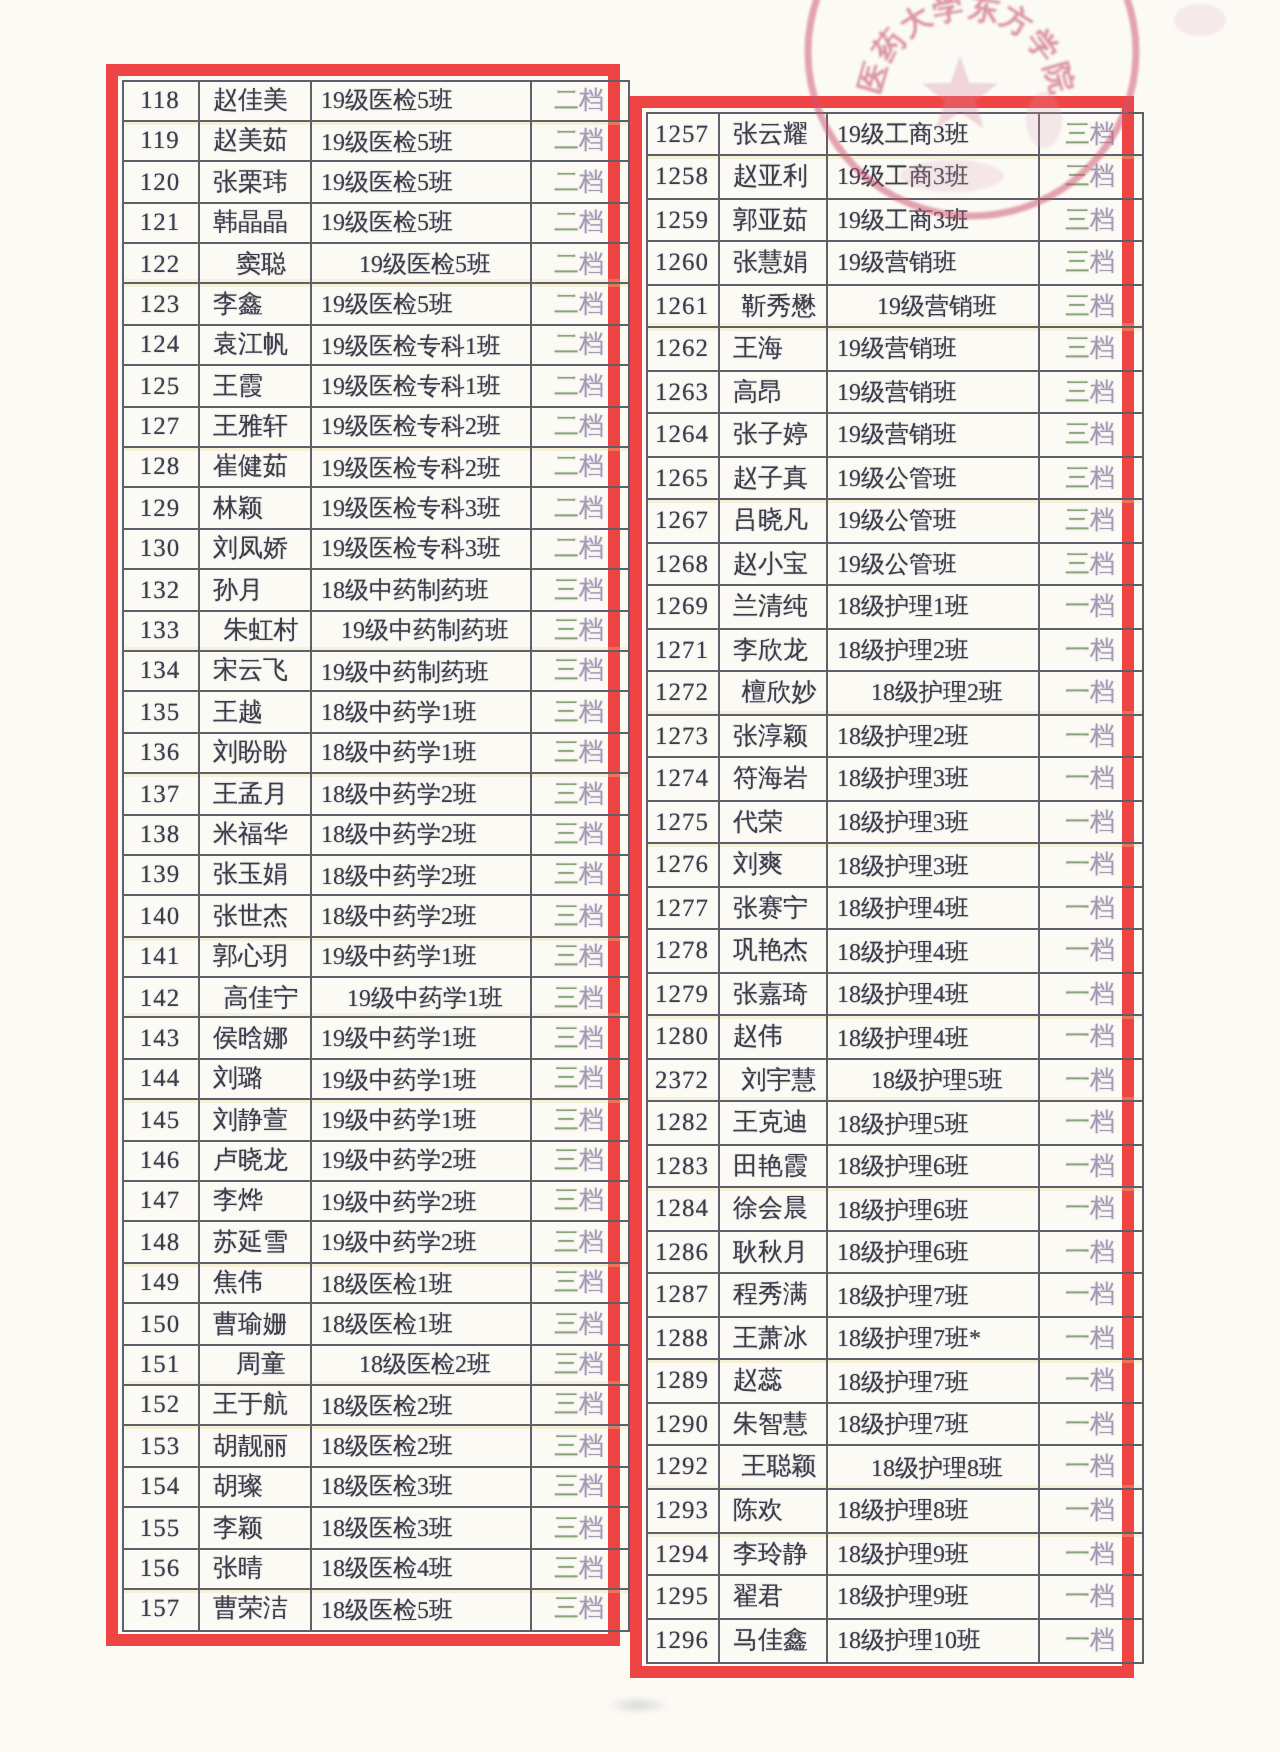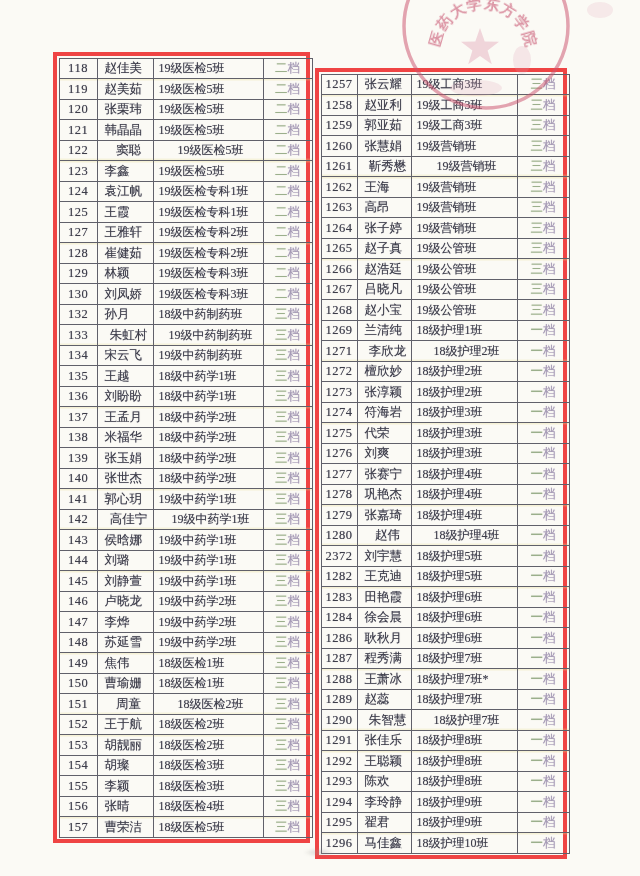--- a/index.html
+++ b/index.html
@@ -4,22 +4,22 @@
 <style>
   html,body{margin:0;padding:0;background:#e8e8e4;}
   .page{
     position:relative;width:640px;height:876px;margin:0 auto;
     background:#fbfaf5;
     overflow:hidden;
     font-family:"Liberation Serif","DejaVu Serif",serif;
   }
   
   .tbl-wrap{
-    position:absolute;top:52px;
-    border:4px solid #ef4444;
+    position:absolute;top:32px;
+    border:6px solid #ef4444;
     padding:1.5px;               
     background:#fbfaf5;
     box-sizing:border-box;
   }
   .tbl-wrap.left {left:53px;width:257px;height:791px;}
   .tbl-wrap.right{left:315px;width:252px;height:791px;margin-top:16px;}
   table.tbl{
     width:100%;height:100%;
     border-collapse:collapse;table-layout:fixed;
   }
@@ -367,26 +367,20 @@
             <td class="c-cls">19级营销班</td>
             <td class="c-tier"><span class="tc0">三</span><span class="tc1">档</span></td>
           </tr>
           <tr>
             <td class="c-no">1265</td>
             <td class="c-name">赵子真</td>
             <td class="c-cls">19级公管班</td>
             <td class="c-tier"><span class="tc0">三</span><span class="tc1">档</span></td>
           </tr>
           <tr>
-            <td class="c-no">1266</td>
-            <td class="c-name">赵浩廷</td>
-            <td class="c-cls">19级公管班</td>
-            <td class="c-tier"><span class="tc0">三</span><span class="tc1">档</span></td>
-          </tr>
-          <tr>
             <td class="c-no">1267</td>
             <td class="c-name">吕晓凡</td>
             <td class="c-cls">19级公管班</td>
             <td class="c-tier"><span class="tc0">三</span><span class="tc1">档</span></td>
           </tr>
           <tr>
             <td class="c-no">1268</td>
             <td class="c-name">赵小宝</td>
             <td class="c-cls">19级公管班</td>
             <td class="c-tier"><span class="tc0">三</span><span class="tc1">档</span></td>
@@ -502,26 +496,20 @@
           <tr>
             <td class="c-no">1289</td>
             <td class="c-name">赵蕊</td>
             <td class="c-cls">18级护理7班</td>
             <td class="c-tier"><span class="tc0">一</span><span class="tc1">档</span></td>
           </tr>
           <tr>
             <td class="c-no">1290</td>
             <td class="c-name">朱智慧</td>
             <td class="c-cls">18级护理7班</td>
-            <td class="c-tier"><span class="tc0">一</span><span class="tc1">档</span></td>
-          </tr>
-          <tr>
-            <td class="c-no">1291</td>
-            <td class="c-name">张佳乐</td>
-            <td class="c-cls">18级护理8班</td>
             <td class="c-tier"><span class="tc0">一</span><span class="tc1">档</span></td>
           </tr>
           <tr>
             <td class="c-no">1292</td>
             <td class="c-name">王聪颖</td>
             <td class="c-cls">18级护理8班</td>
             <td class="c-tier"><span class="tc0">一</span><span class="tc1">档</span></td>
           </tr>
           <tr>
             <td class="c-no">1293</td>

